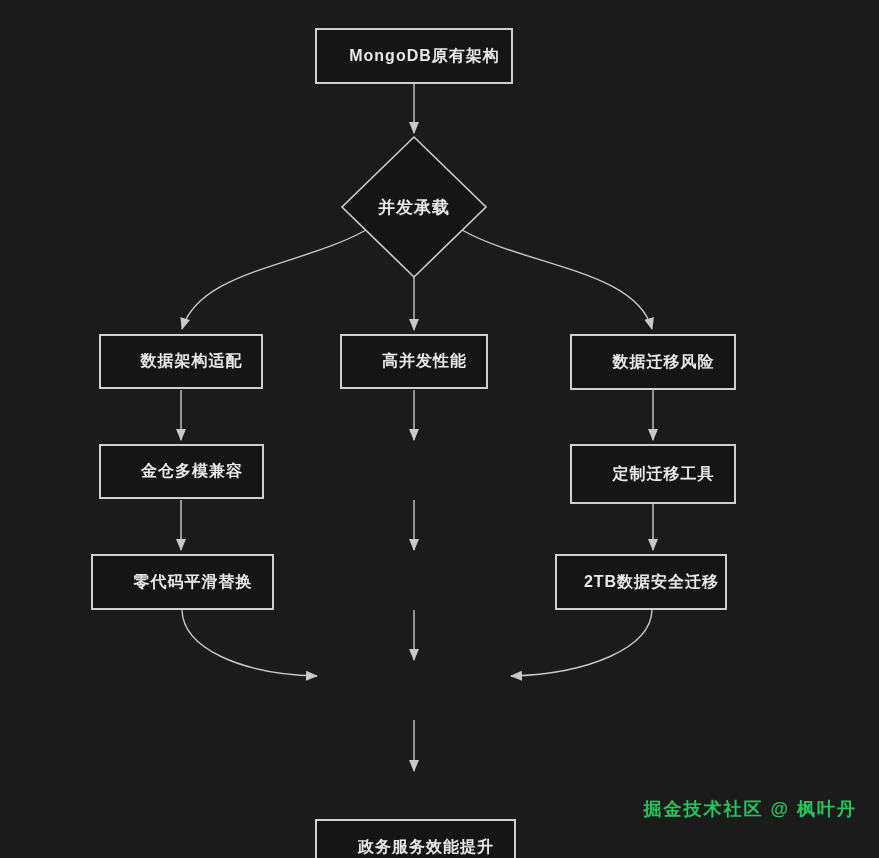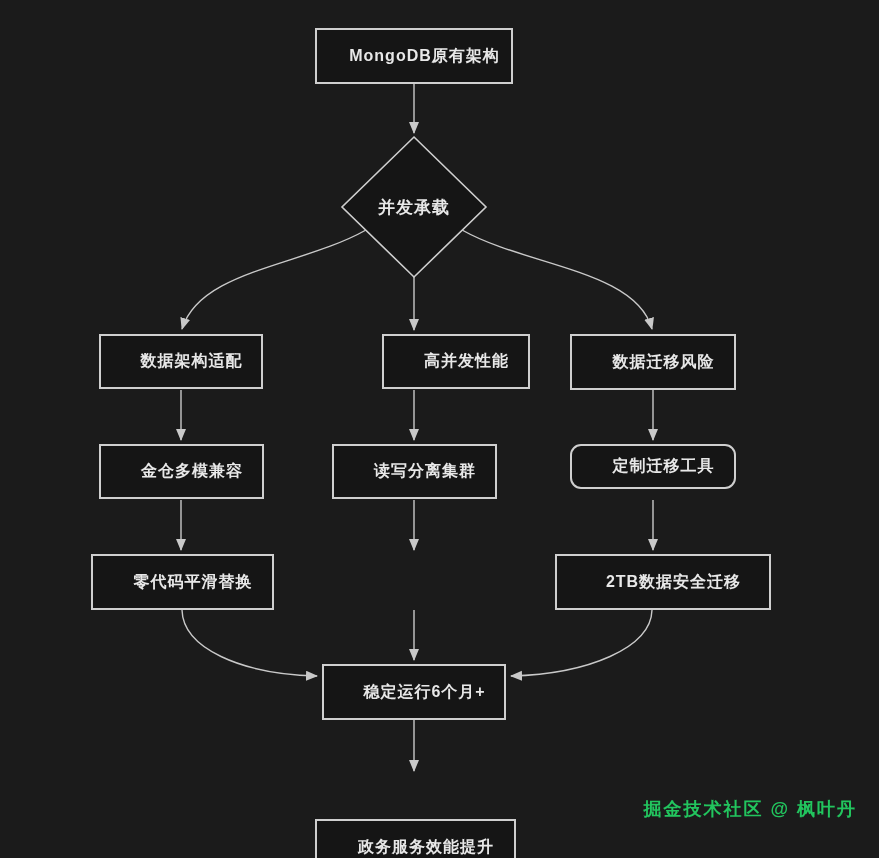--- a/index.html
+++ b/index.html
@@ -25,28 +25,28 @@
   }
   .diamond-label{
     position:absolute;display:flex;align-items:center;justify-content:center;
     color:var(--text);font-weight:bold;font-size:17px;letter-spacing:1px;
     background:transparent;border:none;
   }
   
   #n-mongodb   {left:315px;top:28px; width:198px;height:56px;}
   #n-challenge {left:342px;top:190px;width:144px;height:34px;}
   #n-arch      {left:99px; top:334px;width:164px;height:55px;}
-  #n-perf      {left:340px;top:334px;width:148px;height:55px;margin-left:42px;}
+  #n-perf      {left:340px;top:334px;width:148px;height:55px;}
   #n-risk      {left:570px;top:334px;width:166px;height:56px;}
   #n-kingbase  {left:99px; top:444px;width:165px;height:55px;}
   #n-cluster   {left:332px;top:444px;width:165px;height:55px;}
-  #n-tool      {left:570px;top:444px;width:166px;height:45px;border-radius:11px;}
+  #n-tool      {left:570px;top:444px;width:166px;height:60px;}
   #n-zerocode  {left:91px; top:554px;width:183px;height:56px;}
   #n-concurrent{left:325px;top:554px;width:178px;height:56px;}
-  #n-migration {left:555px;top:554px;width:216px;height:56px;}
+  #n-migration {left:555px;top:554px;width:172px;height:56px;}
   #n-stable    {left:322px;top:664px;width:184px;height:56px;}
   #n-outcome   {left:315px;top:819px;width:201px;height:56px;}
   .watermark{
     position:absolute;right:22px;top:797px;
     color:#22c55e;font-weight:bold;font-size:18px;letter-spacing:2px;
     white-space:nowrap;
   }
 </style>
 </head>
 <body>
@@ -83,27 +83,25 @@
   <div id="n-challenge" class="diamond-label">并发承载</div>
 
   <div id="n-arch" class="node">数据架构适配</div>
 
   <div id="n-perf" class="node">高并发性能</div>
 
   <div id="n-risk" class="node">数据迁移风险</div>
 
   <div id="n-kingbase" class="node">金仓多模兼容</div>
 
-  <div id="n-cluster" class="node">读写分离集群</div>
 
   <div id="n-tool" class="node">定制迁移工具</div>
 
   <div id="n-zerocode" class="node">零代码平滑替换</div>
 
 
   <div id="n-migration" class="node">2TB数据安全迁移</div>
 
-  <div id="n-stable" class="node">稳定运行6个月+</div>
 
   <div id="n-outcome" class="node">政务服务效能提升</div>
 
   <div class="watermark">掘金技术社区 @ 枫叶丹</div>
 </div>
 
 </body></html>

